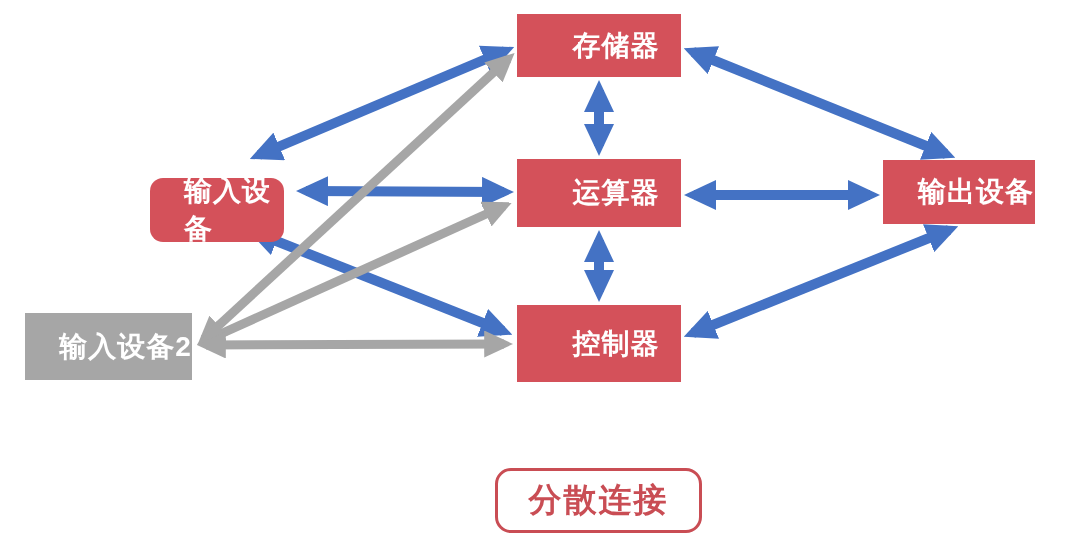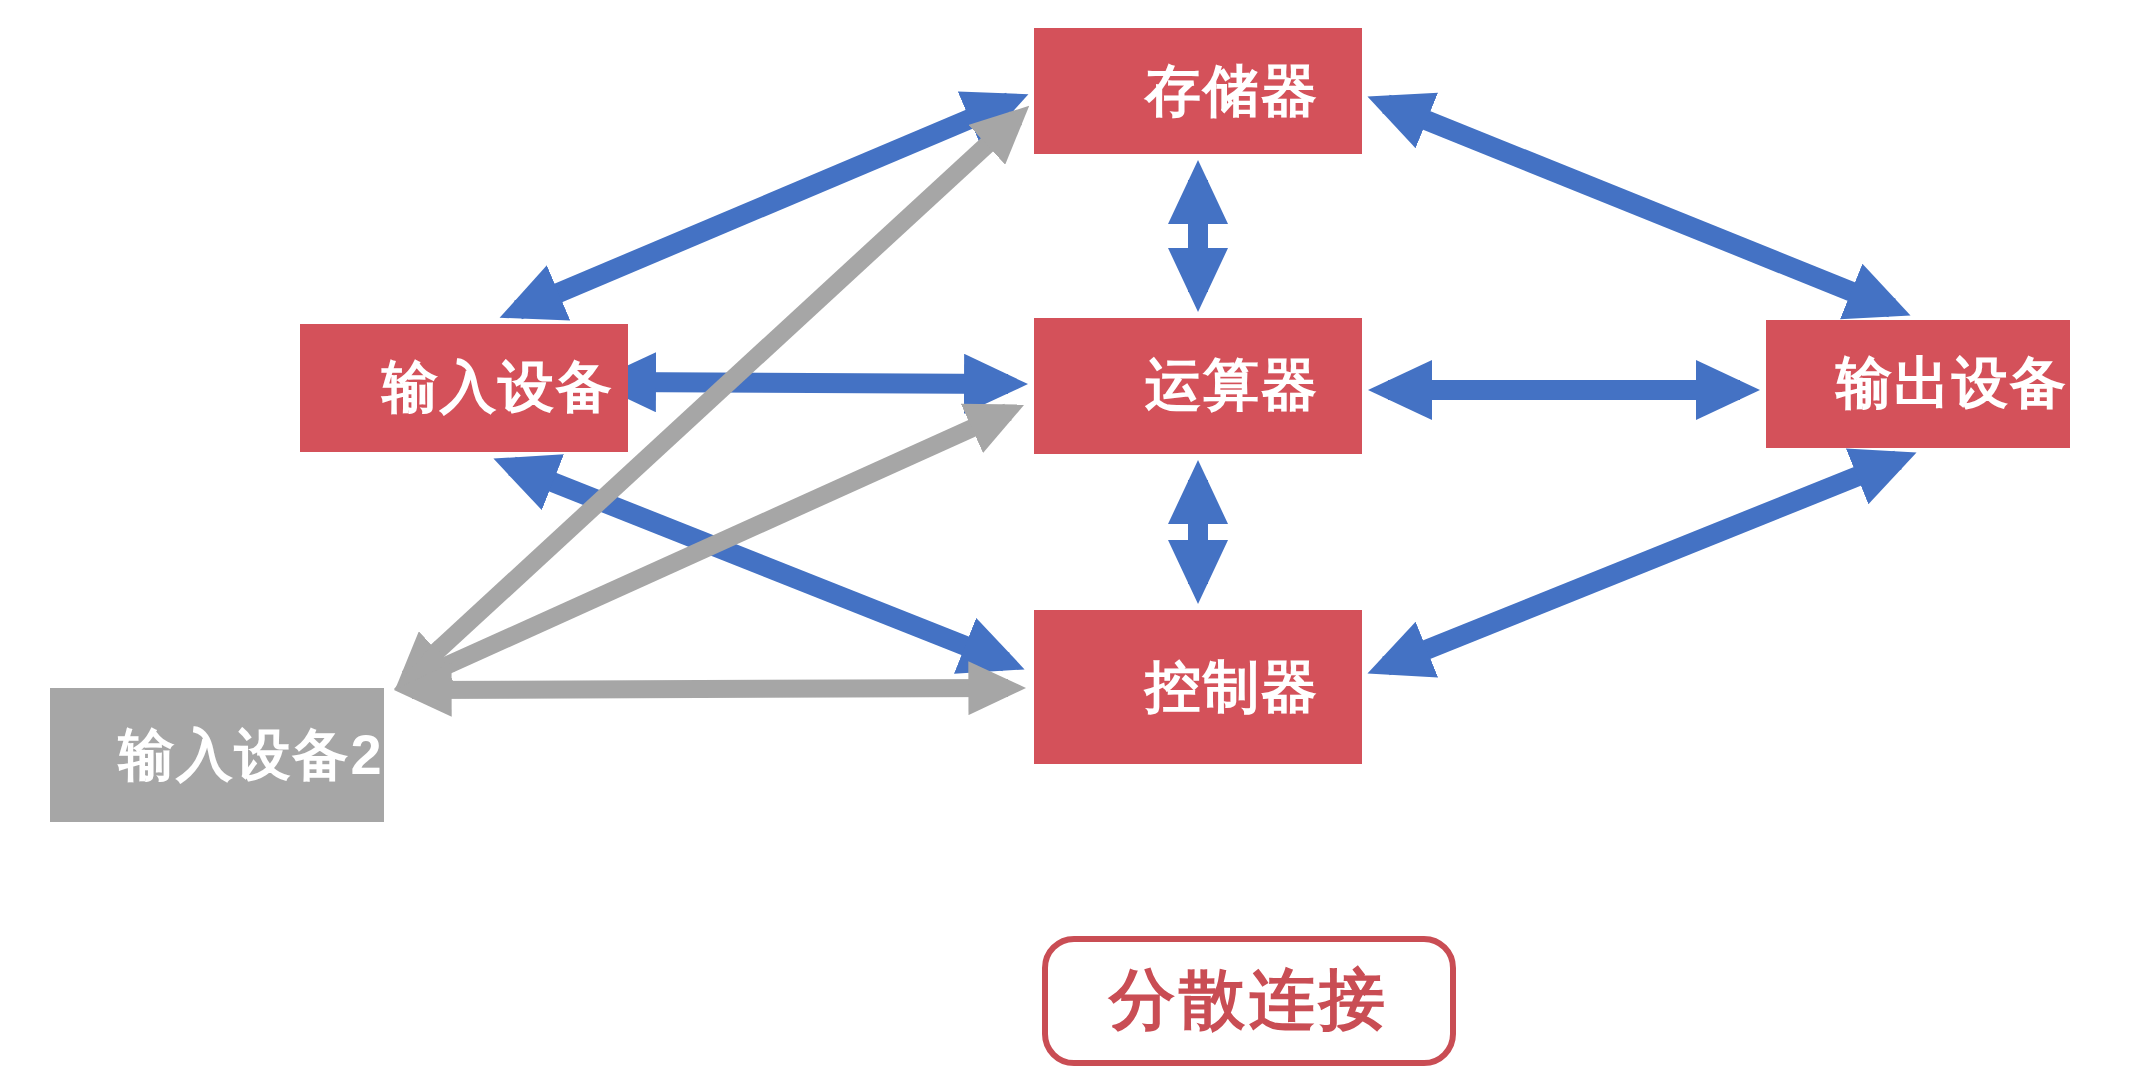--- a/index.html
+++ b/index.html
@@ -15,33 +15,32 @@
     position:absolute;
     display:flex;align-items:center;justify-content:center;
     color:#ffffff;font-weight:bold;font-size:28px;
     letter-spacing:1px;
     box-sizing:border-box;
     padding-left:34px;
   }
   .node.red{background:#D4515A;}
   .node.gray{background:#A6A6A6;}
   .n-memory    {left:517px;top:14px; width:164px;height:63px;}
-  .n-input     {left:150px;top:162px;width:164px;height:64px;}
+  .n-input     {left:150px;top:178px;width:134px;height:64px;border-radius:13px;}
   .n-alu       {left:517px;top:159px;width:164px;height:68px;}
   .n-output    {left:883px;top:160px;width:152px;height:64px;}
   .n-controller{left:517px;top:305px;width:164px;height:77px;}
-  .n-input2    {left:25px; top:313px;width:167px;height:67px;margin-top:31px;}
+  .n-input2    {left:25px; top:313px;width:167px;height:67px;}
   .caption{
     position:absolute;left:495px;top:468px;width:207px;height:65px;
     box-sizing:border-box;
     border:3px solid #C94D54;border-radius:16px;
     display:flex;align-items:center;justify-content:center;
     color:#C94D54;font-weight:bold;font-size:33px;letter-spacing:2px;
     background:#ffffff;
-    margin-left:26px;
   }
 </style>
 </head>
 <body>
 
 <div class="stage">
 
   <svg class="arrows" width="1068" height="540" viewBox="0 0 1068 540" xmlns="http://www.w3.org/2000/svg">
     <defs>
       <marker id="head-blue" markerWidth="3.2" markerHeight="3" refX="2.2" refY="1.5" orient="auto-start-reverse" markerUnits="strokeWidth">

